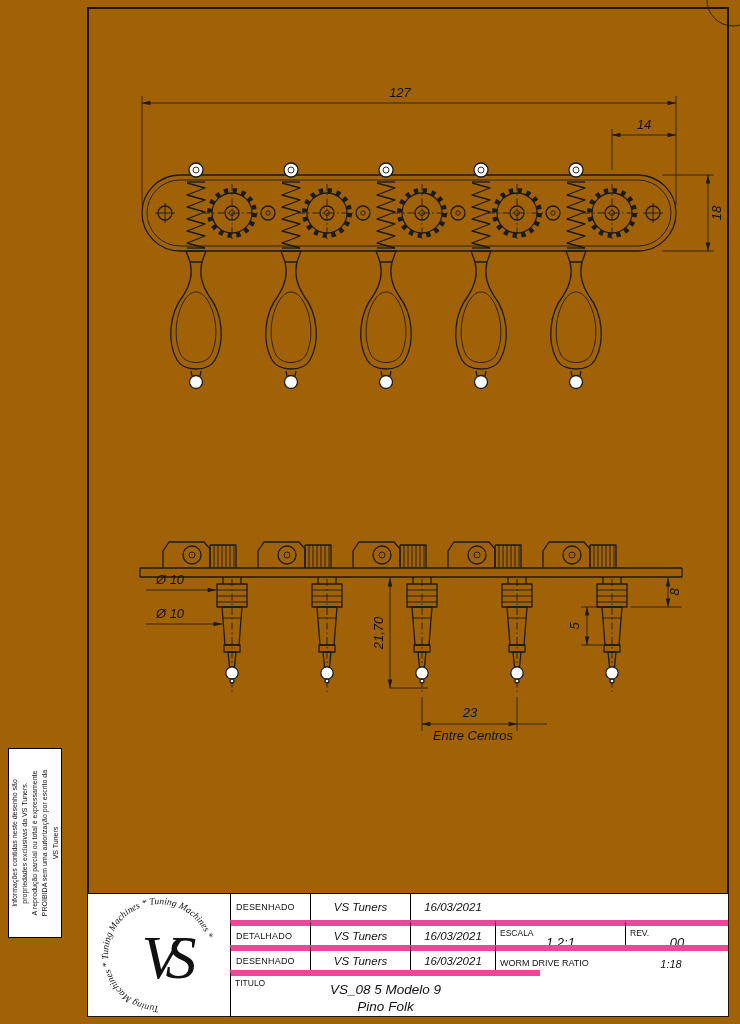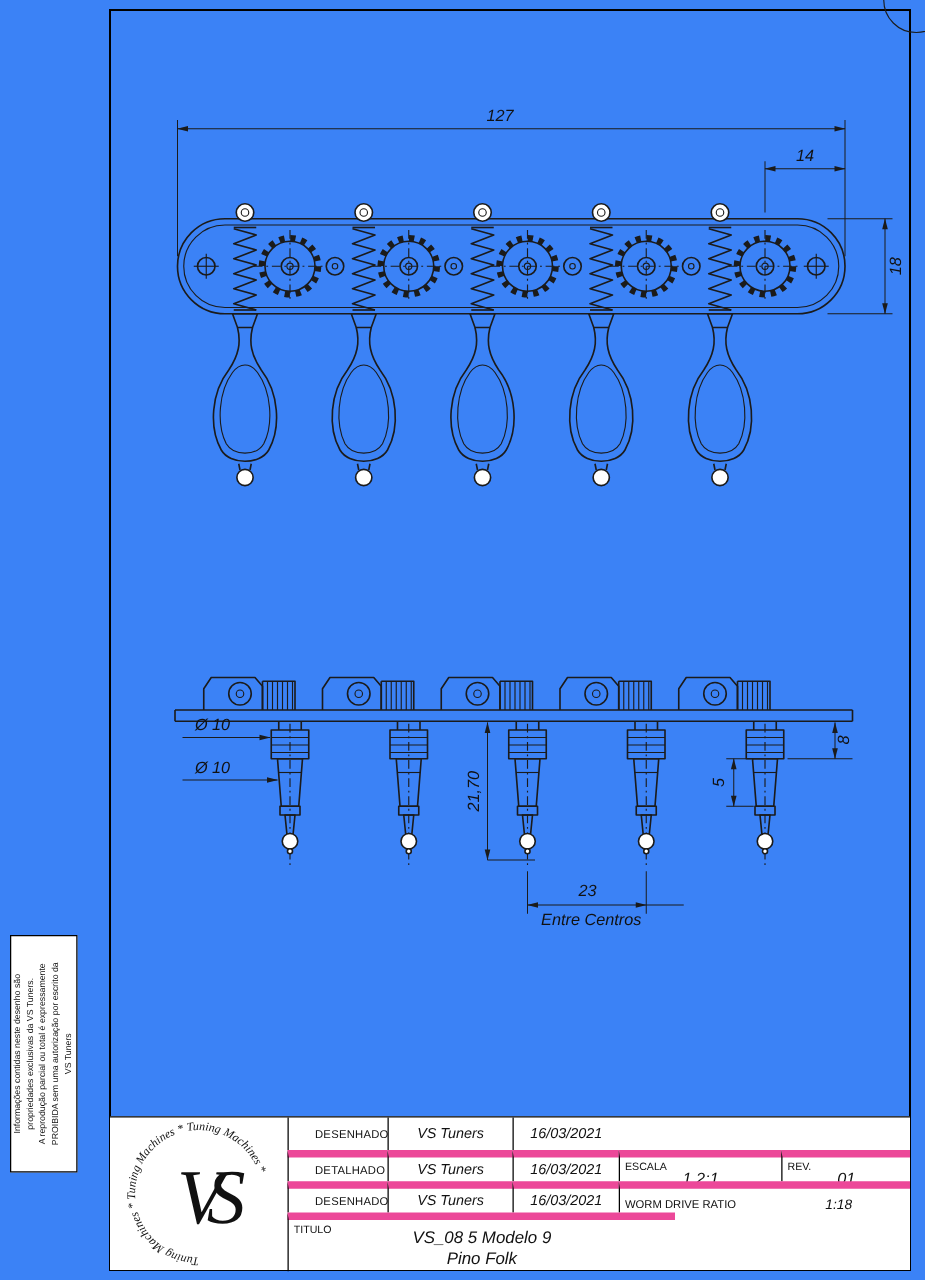--- a/index.html
+++ b/index.html
@@ -1,16 +1,16 @@
 <!DOCTYPE html>
 <html><head>
 <meta charset="utf-8">
 <style>
   html,body{margin:0;padding:0;background:#e8e8e8;}
-  .sheet{position:relative;width:740px;height:1024px;background:#3b82f6;overflow:hidden;
+  .sheet{position:relative;width:740px;height:1024px;background:#a16207;overflow:hidden;
          font-family:"Liberation Sans",sans-serif;color:#111;}
   svg.drawing{position:absolute;left:0;top:0;}
 
   
   .thick{stroke:#1b1b1b;stroke-width:1.3;fill:none;stroke-linejoin:round;}
   .thickf{stroke:#1b1b1b;stroke-width:1.3;fill:#fff;stroke-linejoin:round;}
   .thin{stroke:#1b1b1b;stroke-width:0.9;fill:none;}
   .dim{stroke:#1b1b1b;stroke-width:0.8;fill:none;}
   .dash{stroke-dasharray:7 3 1.5 3;}
   .frame-line{stroke:#000;stroke-width:1.6;fill:none;}
@@ -20,21 +20,21 @@
   .disclaimer{position:absolute;left:8px;top:748px;width:52px;height:188px;
               border:1px solid #000;background:#fff;}
   .disclaimer-inner{position:absolute;left:50%;top:50%;width:184px;height:50px;
               transform:translate(-50%,-50%) rotate(-90deg);
               font-size:7px;line-height:1.45;text-align:center;}
 
   
   .tb{position:absolute;left:88px;top:893px;width:640px;height:123px;
       border-top:1.5px solid #000;background:#fff;box-sizing:border-box;}
   .cell{position:absolute;border-left:1px solid #000;border-top:6px solid #ec4899;box-sizing:border-box;}
-  .lab{display:flex;align-items:center;padding-left:21px;font-size:9px;letter-spacing:.2px;}
+  .lab{display:flex;align-items:center;padding-left:5px;font-size:9px;letter-spacing:.2px;}
   .val{display:flex;align-items:center;justify-content:center;font-style:italic;font-size:11.5px;}
   .slab{position:absolute;top:2px;left:4px;font-size:8.5px;}
   .mval{position:absolute;top:10px;left:70px;width:160px;text-align:center;font-style:italic;font-size:10.5px;}
   .cval{position:absolute;top:9px;left:0;width:100%;text-align:center;font-style:italic;font-size:13px;}
   .wlab{position:absolute;top:7px;left:4px;font-size:9px;}
   .wval{position:absolute;top:7px;left:135px;width:80px;text-align:center;font-style:italic;font-size:11px;}
   .tval{position:absolute;left:0;top:0;right:0;bottom:0;display:flex;flex-direction:column;align-items:center;
         justify-content:center;font-style:italic;font-size:13.5px;line-height:1.25;padding-top:4px;}
   .dval{position:absolute;left:0;top:0;right:0;bottom:0;display:flex;align-items:center;justify-content:center;
         font-style:italic;font-size:15px;padding-top:10px;}
@@ -229,21 +229,21 @@
 
     <div class="cell lab" style="left:142px;top:26px;width:80px;height:25px;">DETALHADO</div>
     <div class="cell val" style="left:222px;top:26px;width:100px;height:25px;">VS Tuners</div>
     <div class="cell val" style="left:322px;top:26px;width:85px;height:25px;">16/03/2021</div>
     <div class="cell" style="left:407px;top:26px;width:130px;height:25px;">
       <span class="slab">ESCALA</span>
       <span class="cval">1.2:1</span>
     </div>
     <div class="cell" style="left:537px;top:26px;width:103px;height:25px;">
       <span class="slab">REV.</span>
-      <span class="cval">01</span>
+      <span class="cval">00</span>
     </div>
 
     <div class="cell lab" style="left:142px;top:51px;width:80px;height:25px;">DESENHADO</div>
     <div class="cell val" style="left:222px;top:51px;width:100px;height:25px;">VS Tuners</div>
     <div class="cell val" style="left:322px;top:51px;width:85px;height:25px;">16/03/2021</div>
     <div class="cell" style="left:407px;top:51px;width:233px;height:25px;">
       <span class="wlab">WORM DRIVE RATIO</span>
       <span class="wval">1:18</span>
     </div>
 

